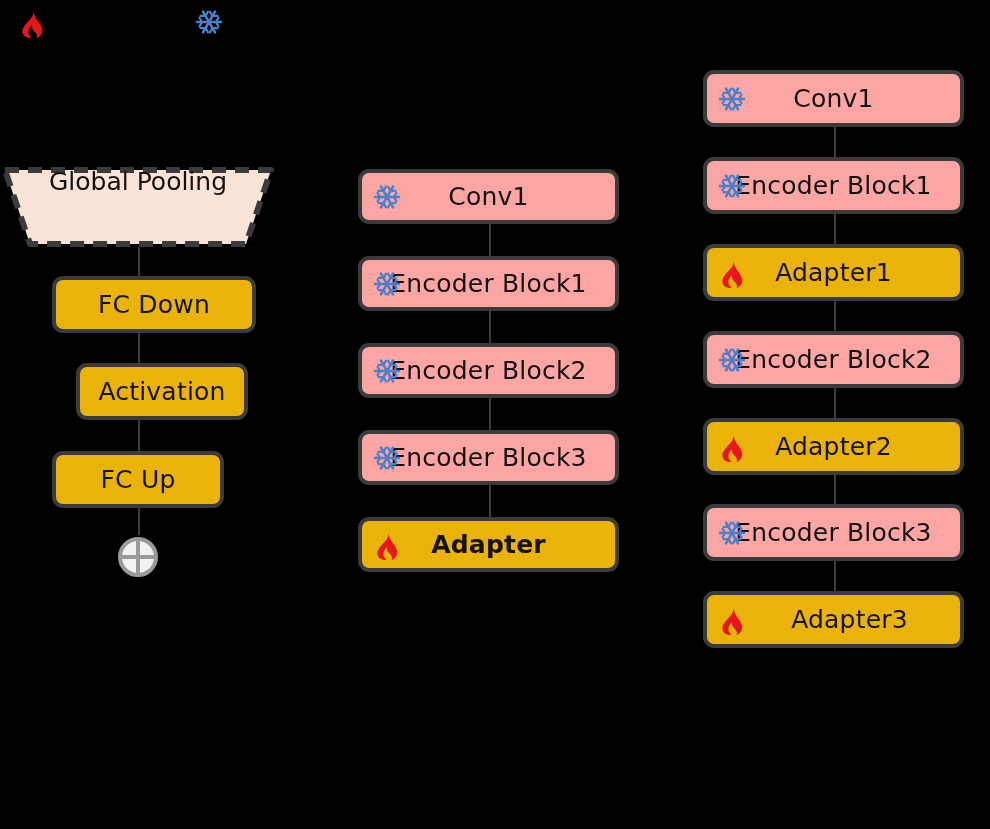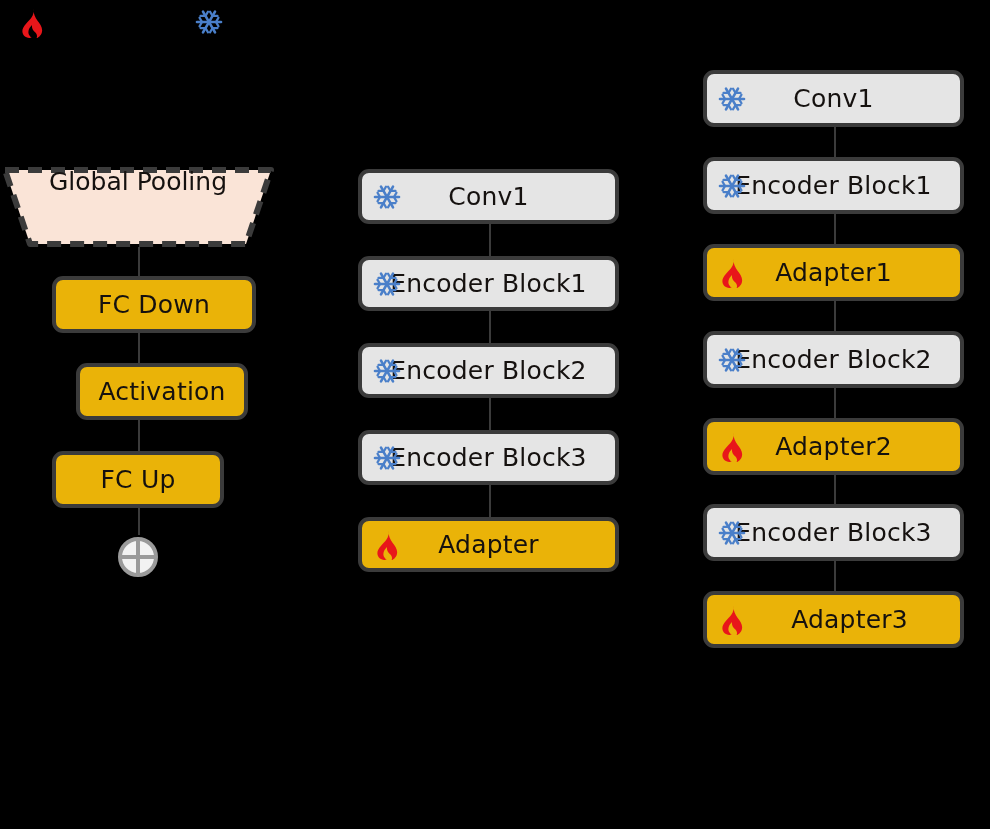--- a/index.html
+++ b/index.html
@@ -36,21 +36,21 @@
     border: 4px solid #3b3b3b;
     border-radius: 11px;
     display: flex;
     align-items: center;
     justify-content: center;
     color: #15110f;
     font-size: 25px;
     letter-spacing: 0.2px;
     white-space: nowrap;
   }
-  .block.frozen { background: #e5e5e5; }
+  .block.frozen { background: #fca5a5; }
   .block.tuned  { background: #eab308; }
 
   .block .blk-icon {
     position: absolute;
     left: 10px;
     top: 50%;
     transform: translateY(-50%);
     width: 30px;
     height: 30px;
     display: flex;
@@ -244,21 +244,21 @@
             <line x1="10.5" y1="7.93782217350893" x2="5.5" y2="7.93782217350893" stroke="#4a7fc9" stroke-width="2.2" stroke-linecap="round"></line>
             <line x1="19.999999999999996" y1="3.607695154586736" x2="8.000000000000004" y2="24.392304845413264" stroke="#4a7fc9" stroke-width="2.6" stroke-linecap="round"></line>
             <line x1="10.500000000000002" y1="20.062177826491073" x2="5.500000000000002" y2="20.062177826491073" stroke="#4a7fc9" stroke-width="2.2" stroke-linecap="round"></line>
             <line x1="10.500000000000002" y1="20.062177826491073" x2="13.000000000000002" y2="24.392304845413264" stroke="#4a7fc9" stroke-width="2.2" stroke-linecap="round"></line>
             <line x1="17.5" y1="7.937822173508929" x2="22.5" y2="7.937822173508928" stroke="#4a7fc9" stroke-width="2.2" stroke-linecap="round"></line>
             <line x1="17.5" y1="7.937822173508929" x2="15" y2="3.607695154586736" stroke="#4a7fc9" stroke-width="2.2" stroke-linecap="round"></line>
           </svg>
         </span>
         <span>Encoder Block3</span>
       </div>
-      <div class="block tuned" style="left: 358px; top: 517px; width: 261px; height: 55px;">
+      <div class="block tuned" style="left: 358px; top: 517px; width: 261px; height: 55px; font-weight: bold;">
         <span class="blk-icon">
           <svg width="28" height="30" viewBox="0 0 28 30">
             <path d="M15.3 0.8c0.9 4.4-0.6 7.4-2.9 10.1-2.4 2.8-5.6 5.3-7.3 9.1-2.3 5.1 1.2 9.6 6.2 9.9 1.5 0.1 2.4-0.3 2.4-0.3s-3.1-1.9-3.3-5.2c-0.2-3 1.8-5.3 3.6-7.3 0 0-0.5 3.1 1.4 5.3 1.5 1.8 3.3 2.6 3.6 5.3 0.2 1.6-0.7 2.8-0.7 2.8s5.3-1.8 5.8-7.4c0.4-4.3-2.2-7.3-4.4-10.2-2.6-3.4-4.4-7.4-4.4-12.1z" fill="#e8161a"></path>
           </svg>
         </span>
         <span>Adapter</span>
       </div>
     </div>
 
   <div id="interleaved-layer">

